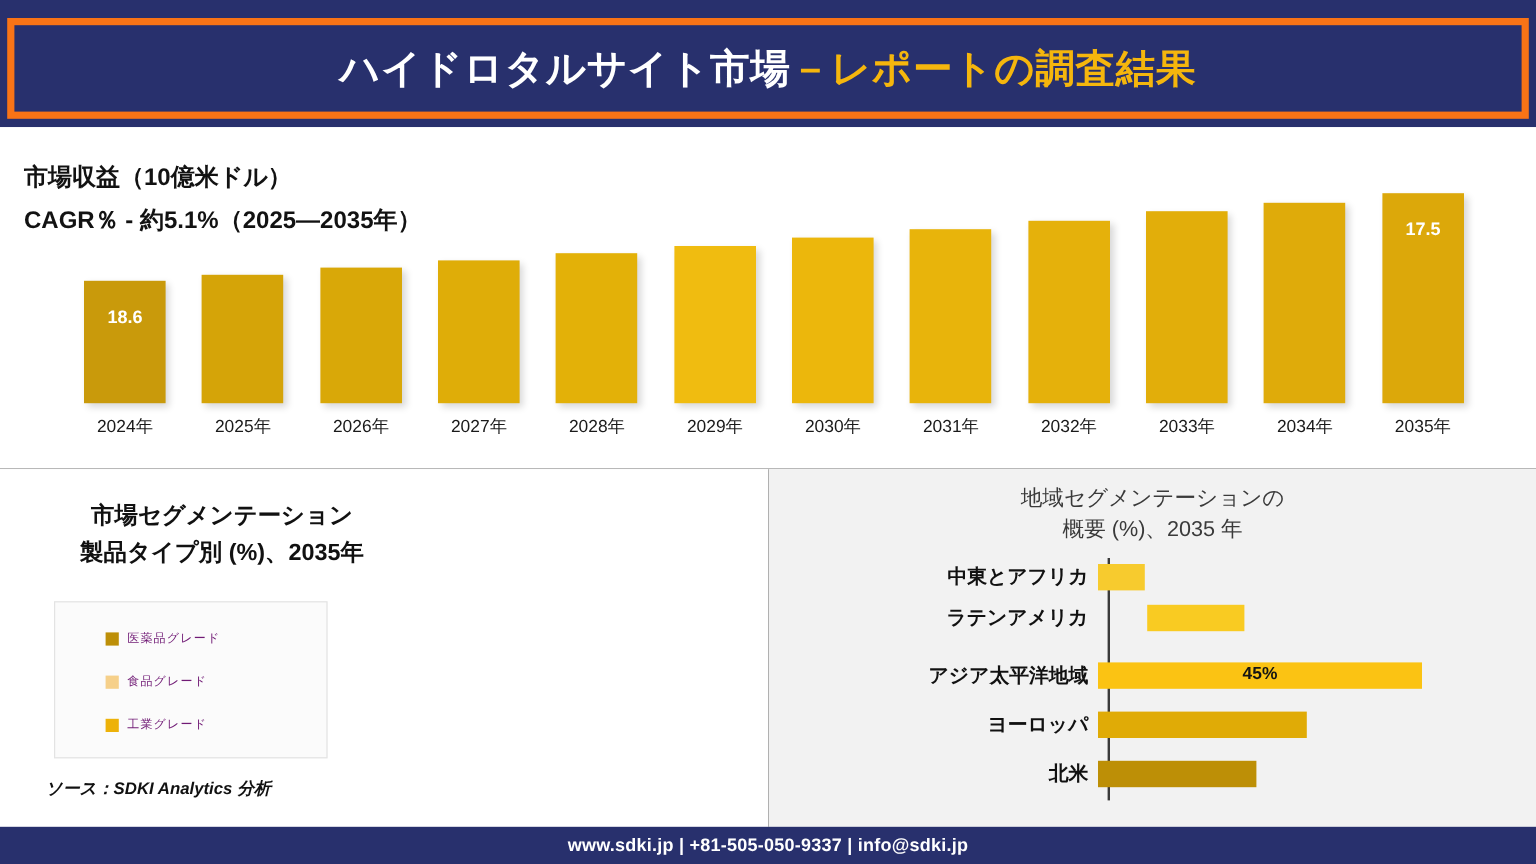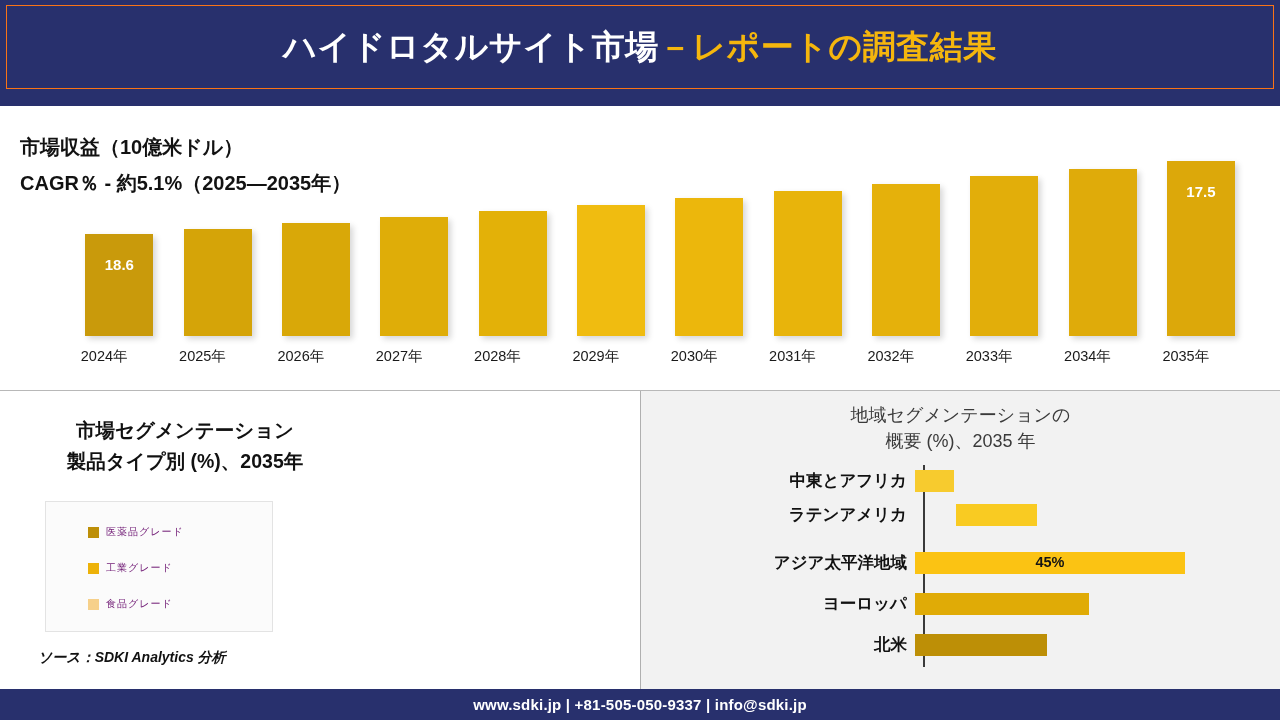--- a/index.html
+++ b/index.html
@@ -25,24 +25,24 @@
     left: 0; top: 0;
     width: 1280px;
     height: 106px;
     background: #28306d;
     display: flex;
     align-items: center;
     justify-content: center;
   }
   #header-inner {
     position: absolute;
-    left: 6px; top: 5px;
+    left: 6px; top: 15px;
     width: 1268px;
     height: 84px;
-    border: 1px solid #f97316;
+    border: 6px solid #f97316;
     box-sizing: border-box;
     display: flex;
     align-items: center;
     justify-content: center;
   }
   .title-text {
     font-size: 33px;
     font-weight: bold;
     letter-spacing: 0.5px;
     white-space: nowrap;
@@ -87,21 +87,21 @@
     height: 200px;
     display: flex;
     align-items: flex-end;
   }
   .bar-cell {
     flex: 1 1 0;
     height: 100%;
     display: flex;
     flex-direction: column;
     justify-content: flex-end;
-    align-items: flex-end;
+    align-items: center;
     position: relative;
   }
   .bar {
     width: 68px;
     position: relative;
     box-shadow: 3px 3px 6px rgba(0,0,0,0.16);
   }
   .bar-value {
     position: absolute;
     left: 0; right: 0;
@@ -403,26 +403,26 @@
       <div class="donut-title-line">市場セグメンテーション</div>
       <div class="donut-title-line">製品タイプ別 (%)、2035年</div>
     </div>
 
     <div id="legend-box">
         <div class="legend-item">
           <span class="legend-swatch" style="background: rgb(189, 143, 8);"></span>
           <span class="legend-label">医薬品グレード</span>
         </div>
         <div class="legend-item">
+          <span class="legend-swatch" style="background: rgb(246, 208, 138);"></span>
+          <span class="legend-label">食品グレード</span>
+        </div>
+        <div class="legend-item">
           <span class="legend-swatch" style="background: rgb(237, 178, 9);"></span>
           <span class="legend-label">工業グレード</span>
-        </div>
-        <div class="legend-item">
-          <span class="legend-swatch" style="background: rgb(246, 208, 138);"></span>
-          <span class="legend-label">食品グレード</span>
         </div>
       </div>
 
 
     <div id="source-text">ソース：SDKI Analytics 分析</div>
 
   </div>
 
   <div id="bottom-right">
 

